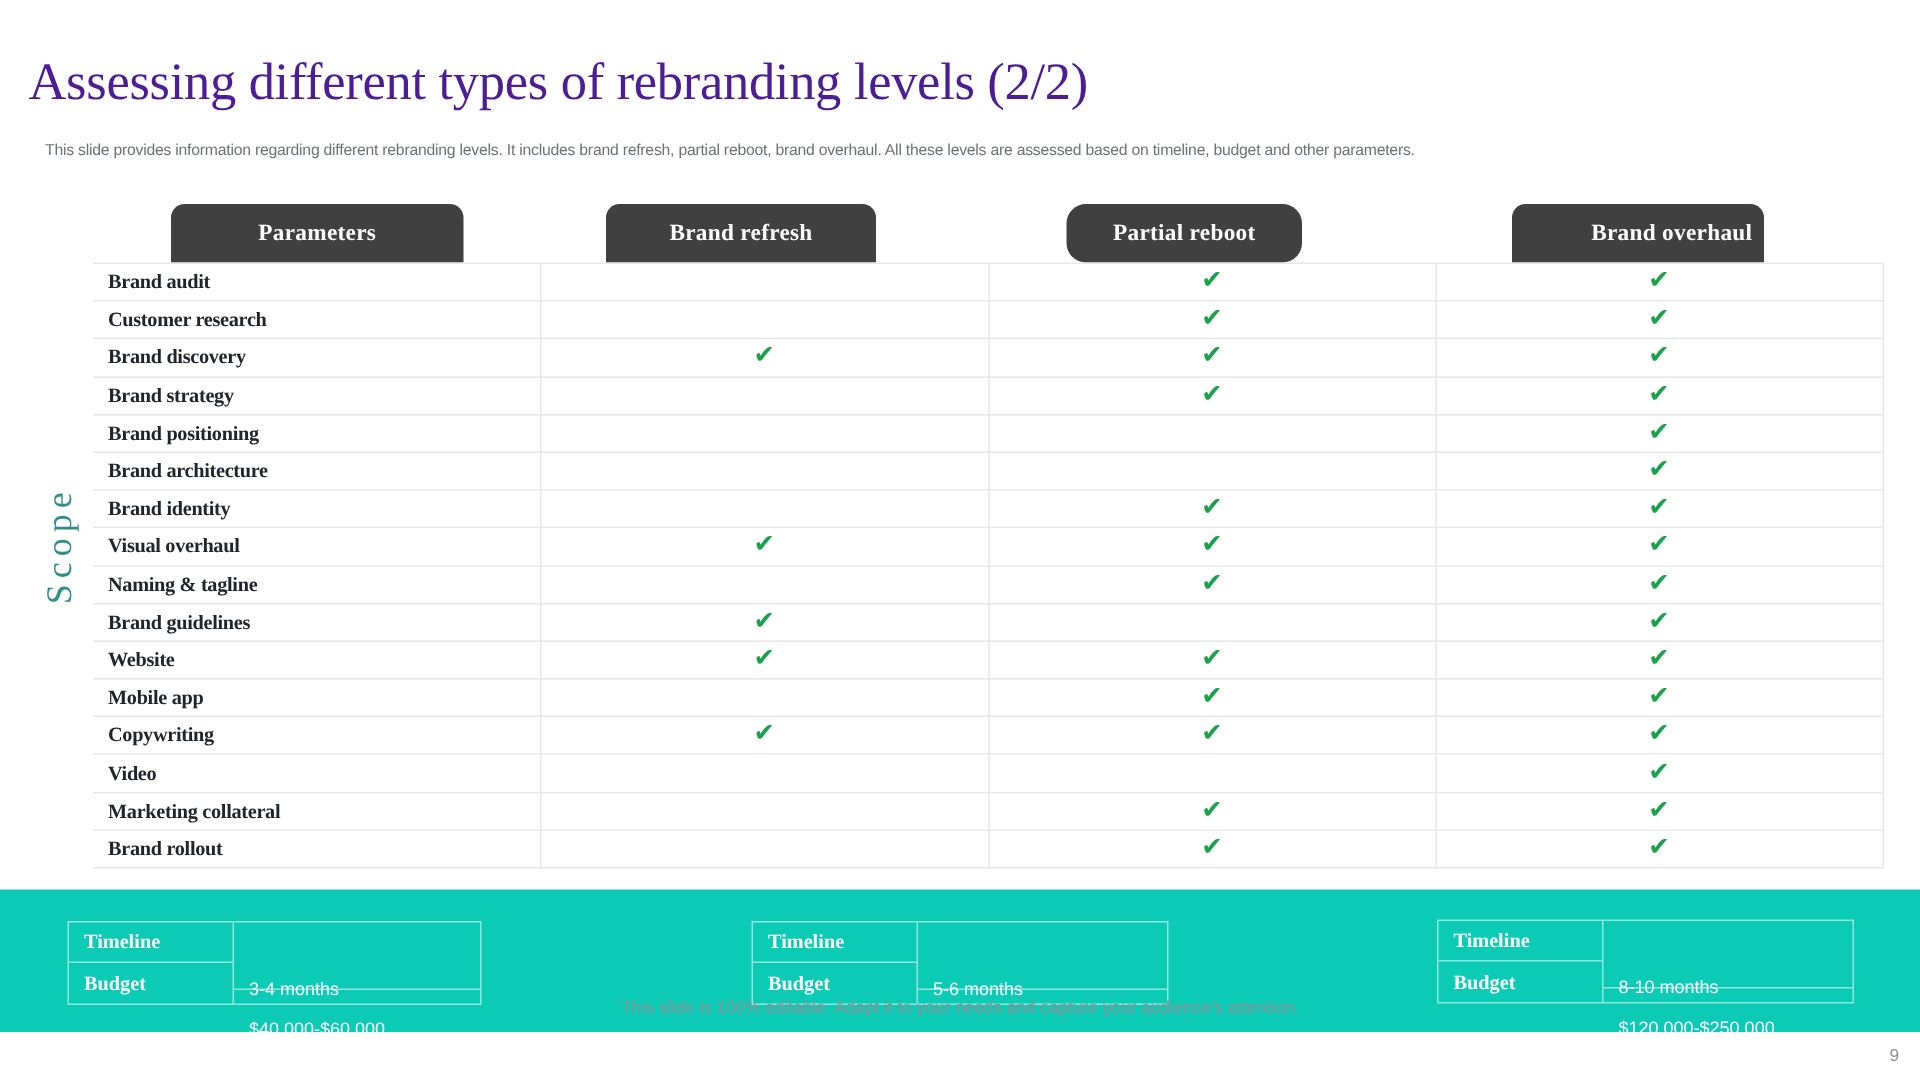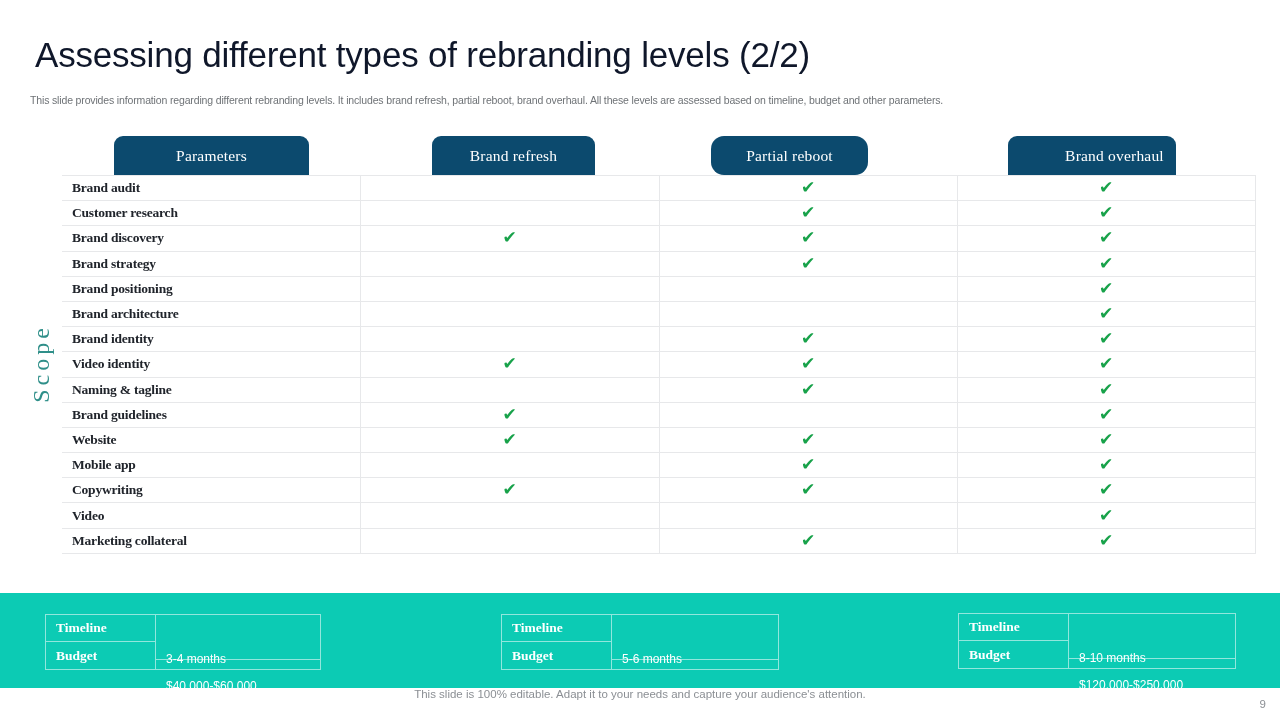--- a/index.html
+++ b/index.html
@@ -6,24 +6,24 @@
   html, body {
     width: 1280px; height: 720px;
     background: #ffffff;
     font-family: "Liberation Sans", sans-serif;
     overflow: hidden;
   }
   #slide { position: relative; width: 1280px; height: 720px; background:#fff; }
 
   
   .title {
-    position: absolute; left: 35px; top: 33px;
-    font-family: Liberation Sans, sans-serif;
+    position: absolute; left: 19px; top: 33px;
+    font-family: Liberation Serif, serif;
     font-size: 35px; line-height: 44px;
-    color: #0f172a; font-weight: 400;
+    color: #4c1d95; font-weight: 400;
     letter-spacing: -0.2px;
     white-space: nowrap;
   }
   .subtitle {
     position: absolute; left: 30px; top: 93px;
     font-family: "Liberation Sans", sans-serif;
     font-size: 10.5px; line-height: 14px;
     color: #6e7276; white-space: nowrap;
     letter-spacing: -0.15px;
   }
@@ -38,30 +38,30 @@
     font-family: "Liberation Serif", serif;
     font-size: 24px; font-weight: 400;
     color: #2f8f89;
     letter-spacing: 4px;
     text-align: center;
   }
 
   
   .hdr {
     position: absolute; top: 136px; height: 39px;
-    background: #0c4a6e;
+    background: #404040;
     border-radius: 9px 9px 0 0;
     display: flex; align-items: center; justify-content: center;
     color: #ffffff;
     font-family: "Liberation Serif", serif;
-    font-weight: normal; font-size: 15.5px;
+    font-weight: bold; font-size: 15.5px;
     letter-spacing: 0.2px;
   }
   #hdr0 { left: 114px; width: 195px; }
-  #hdr1 { left: 432px; width: 163px; }
+  #hdr1 { left: 404px; width: 180px; }
   #hdr2 { left: 711px; width: 157px; border-radius: 13px; }
   #hdr3 { left: 1008px; width: 168px; padding-left: 45px; }
 
   
   .matrix {
     position: absolute; left: 62px; top: 175px;
     width: 1193px;
     border-collapse: collapse;
     table-layout: fixed;
   }
@@ -124,21 +124,21 @@
   }
   .spec .v {
     font-family: "Liberation Sans", sans-serif;
     font-size: 12px;
     margin-top: 44px;
   }
   .spec .k.tb, .spec .v.tb { border-bottom: 1px solid rgba(255,255,255,0.55); }
 
   
   .footer-note {
-    position: absolute; left: 0; top: 688px; width: 1280px;
+    position: absolute; left: 0; top: 666px; width: 1280px;
     text-align: center;
     font-family: "Liberation Sans", sans-serif;
     font-size: 11.5px; color: #8b8f94;
   }
   .page-num {
     position: absolute; right: 14px; top: 698px;
     font-family: "Liberation Sans", sans-serif;
     font-size: 11.5px; color: #8b8f94;
   }
 </style>
@@ -195,21 +195,21 @@
           <td class="cell c2"></td>
           <td class="cell c3"><span class="chk">✔</span></td>
         </tr>
         <tr>
           <td class="lbl">Brand identity</td>
           <td class="cell c1"></td>
           <td class="cell c2"><span class="chk">✔</span></td>
           <td class="cell c3"><span class="chk">✔</span></td>
         </tr>
         <tr>
-          <td class="lbl">Video identity</td>
+          <td class="lbl">Visual overhaul</td>
           <td class="cell c1"><span class="chk">✔</span></td>
           <td class="cell c2"><span class="chk">✔</span></td>
           <td class="cell c3"><span class="chk">✔</span></td>
         </tr>
         <tr>
           <td class="lbl">Naming &amp; tagline</td>
           <td class="cell c1"></td>
           <td class="cell c2"><span class="chk">✔</span></td>
           <td class="cell c3"><span class="chk">✔</span></td>
         </tr>
@@ -238,20 +238,26 @@
           <td class="cell c3"><span class="chk">✔</span></td>
         </tr>
         <tr>
           <td class="lbl">Video</td>
           <td class="cell c1"></td>
           <td class="cell c2"></td>
           <td class="cell c3"><span class="chk">✔</span></td>
         </tr>
         <tr>
           <td class="lbl">Marketing collateral</td>
+          <td class="cell c1"></td>
+          <td class="cell c2"><span class="chk">✔</span></td>
+          <td class="cell c3"><span class="chk">✔</span></td>
+        </tr>
+        <tr>
+          <td class="lbl">Brand rollout</td>
           <td class="cell c1"></td>
           <td class="cell c2"><span class="chk">✔</span></td>
           <td class="cell c3"><span class="chk">✔</span></td>
         </tr>
       </tbody>
   </table>
 
   <div class="banner"></div>
 
   <div class="spec" id="spec0">

